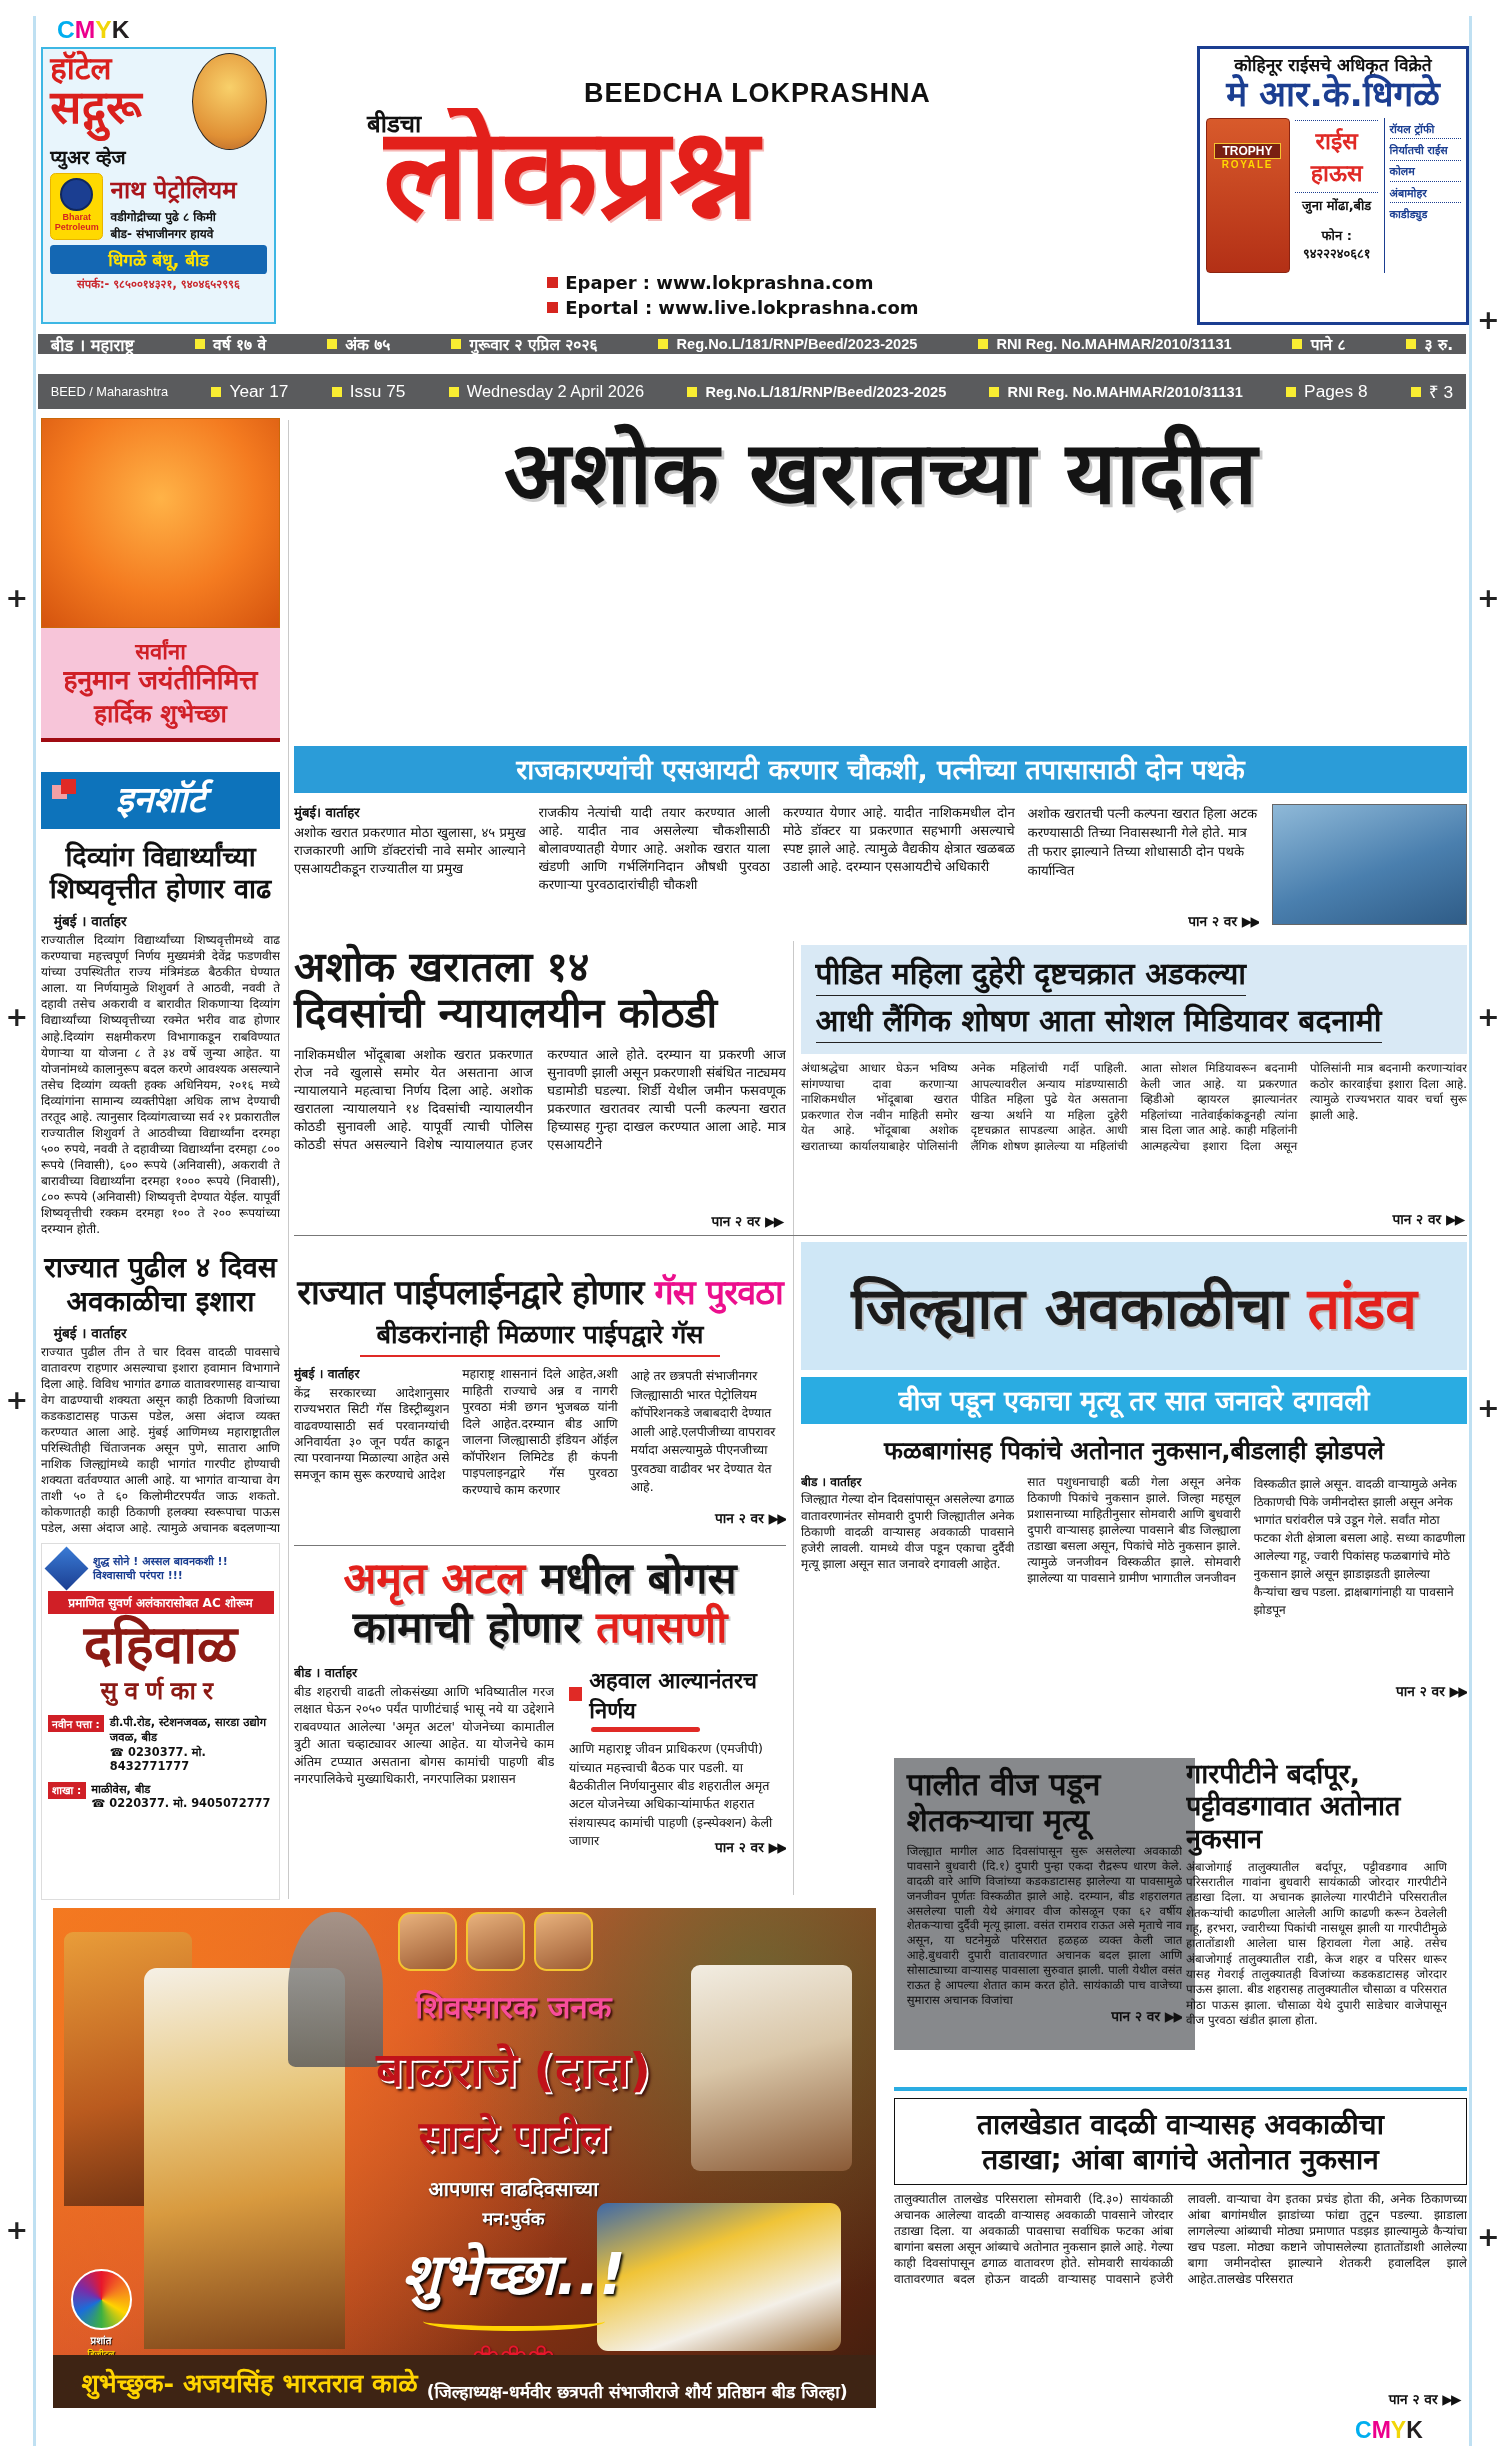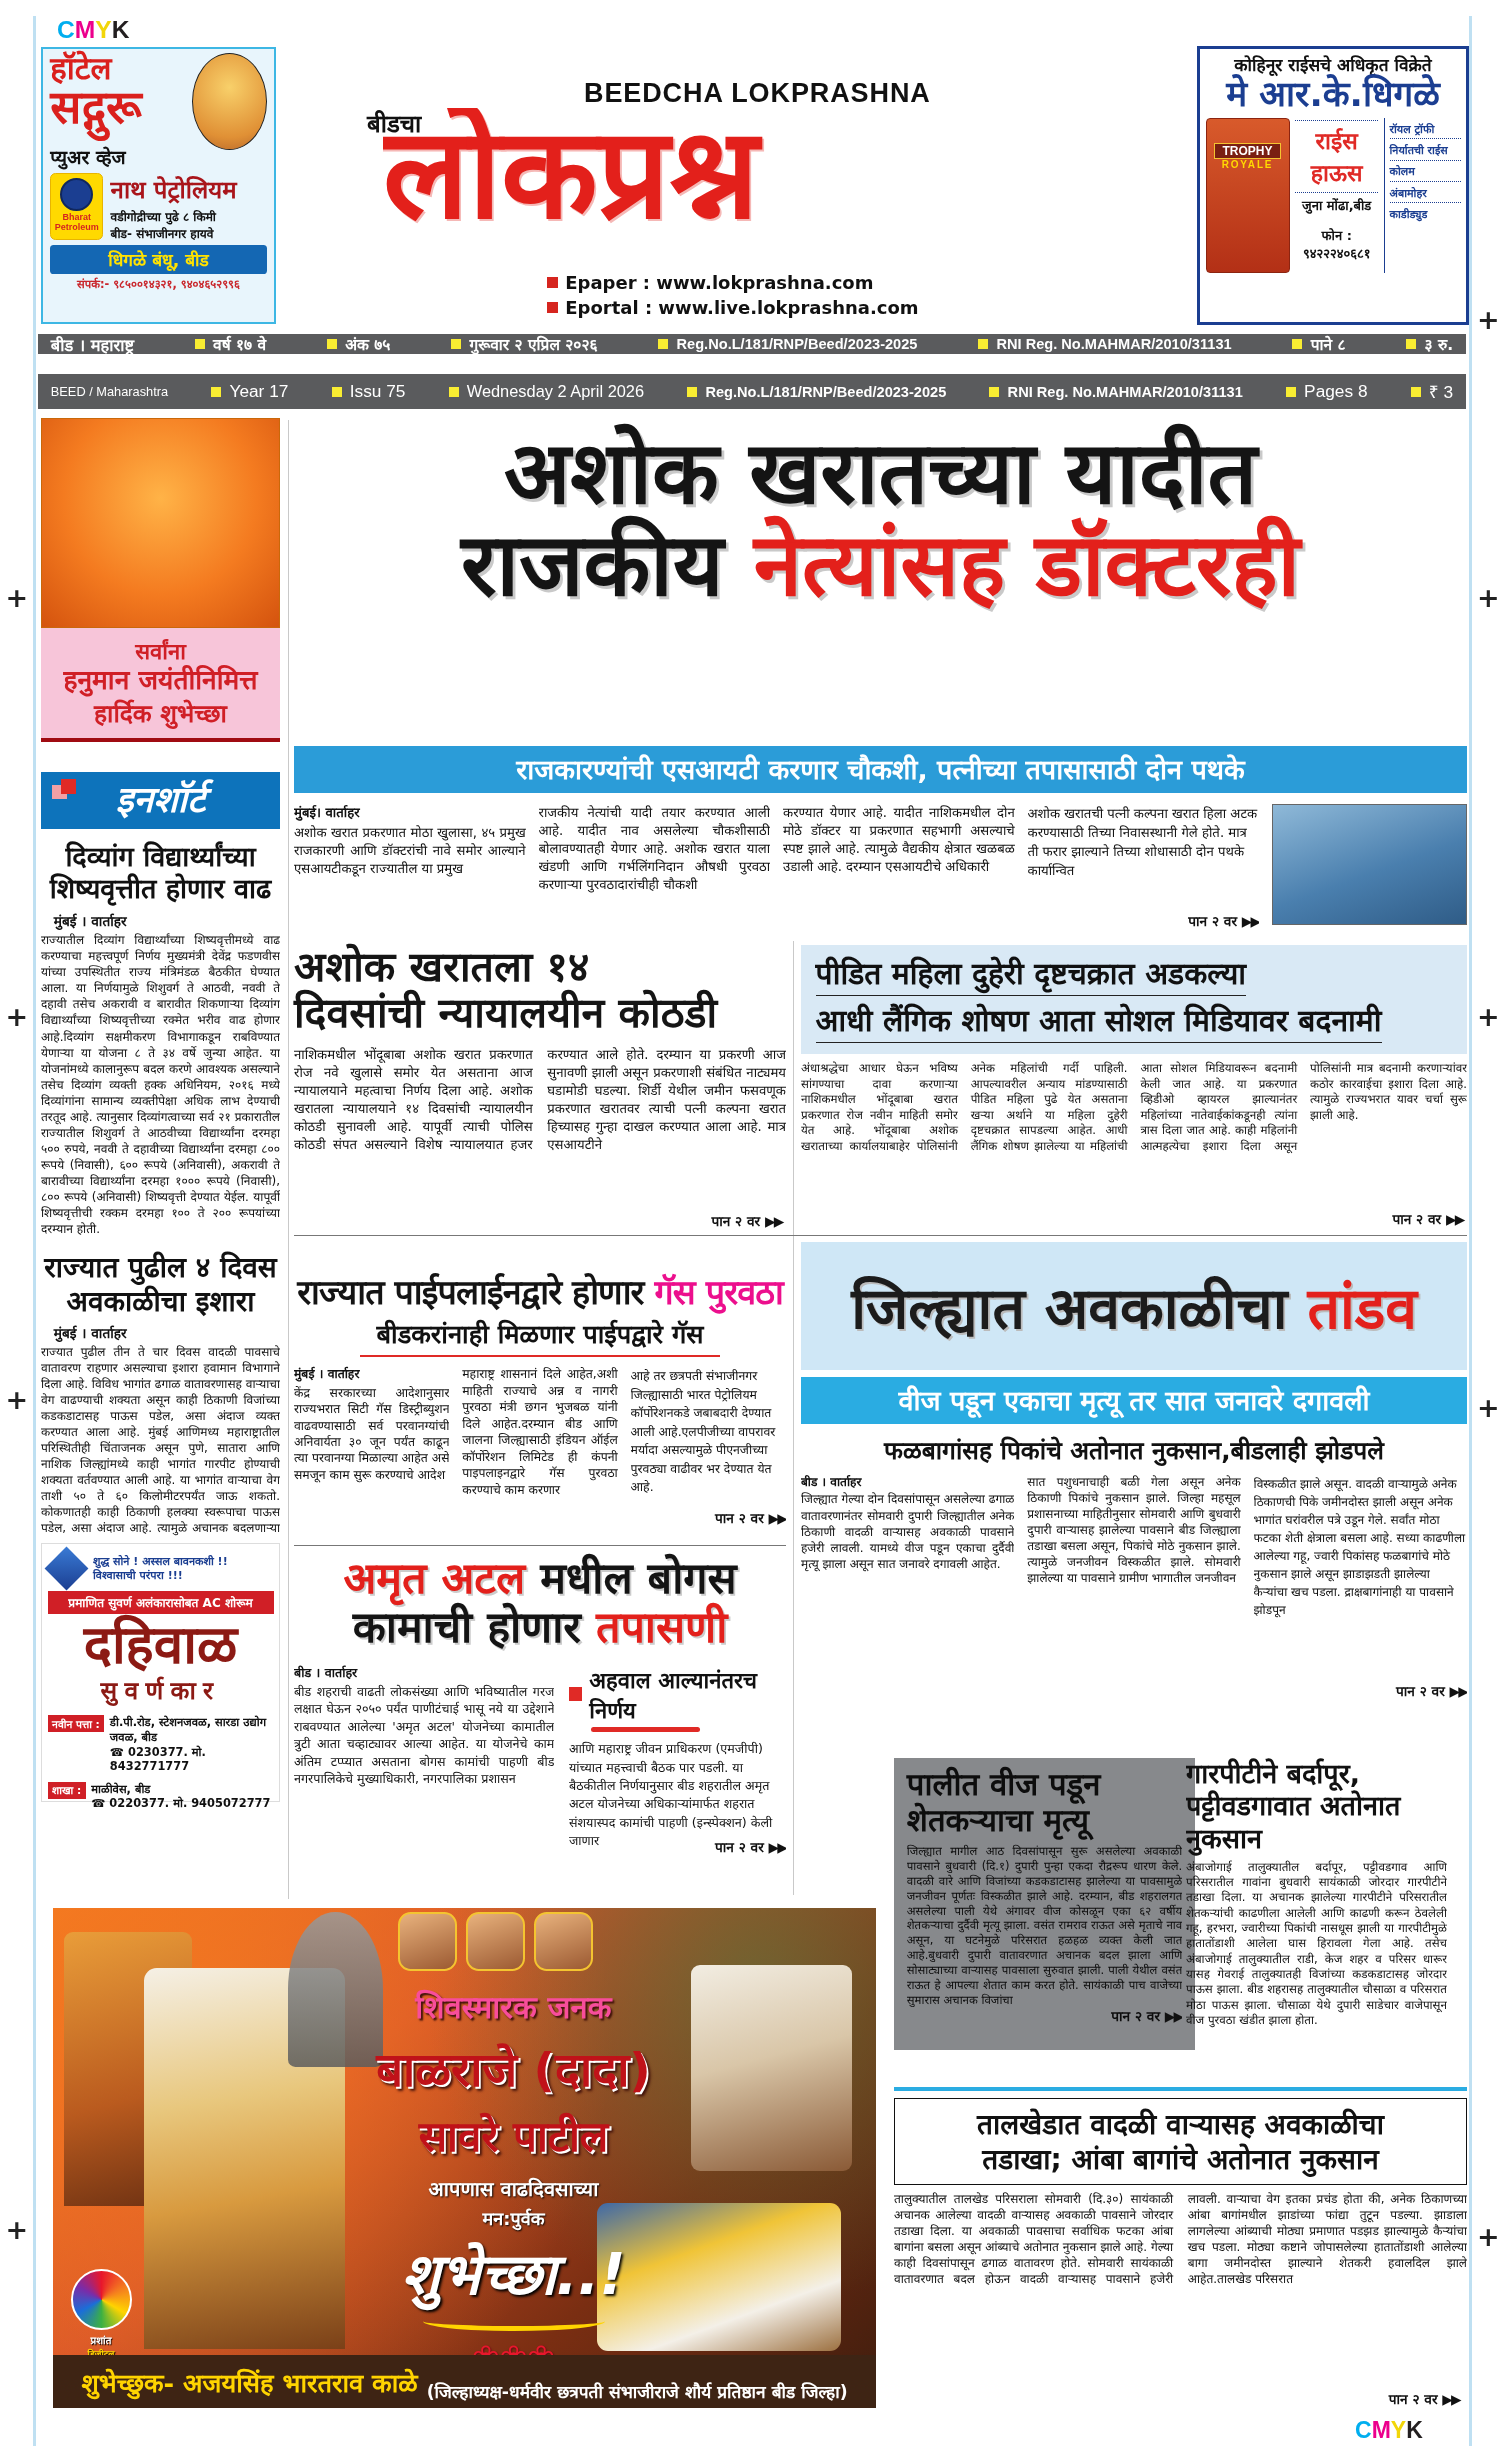--- a/index.html
+++ b/index.html
@@ -204,21 +204,21 @@
     <div class="j body-sm" style="font-size:12px;">राज्यातील दिव्यांग विद्यार्थ्यांच्या शिष्यवृत्तीमध्ये वाढ करण्याचा महत्त्वपूर्ण निर्णय मुख्यमंत्री देवेंद्र फडणवीस यांच्या उपस्थितीत राज्य मंत्रिमंडळ बैठकीत घेण्यात आला. या निर्णयामुळे शिशुवर्ग ते आठवी, नववी ते दहावी तसेच अकरावी व बारावीत शिकणाऱ्या दिव्यांग विद्यार्थ्यांच्या शिष्यवृत्तीच्या रक्मेत भरीव वाढ होणार आहे.दिव्यांग सक्षमीकरण विभागाकडून राबविण्यात येणाऱ्या या योजना ८ ते ३४ वर्षे जुन्या आहेत. या योजनांमध्ये कालानुरूप बदल करणे आवश्यक असल्याने तसेच दिव्यांग व्यक्ती हक्क अधिनियम, २०१६ मध्ये दिव्यांगांना सामान्य व्यक्तीपेक्षा अधिक लाभ देण्याची तरतूद आहे. त्यानुसार दिव्यांगत्वाच्या सर्व २१ प्रकारातील राज्यातील शिशुवर्ग ते आठवीच्या विद्यार्थ्यांना दरमहा ५०० रुपये, नववी ते दहावीच्या विद्यार्थ्यांना दरमहा ८०० रूपये (निवासी), ६०० रूपये (अनिवासी), अकरावी ते बारावीच्या विद्यार्थ्यांना दरमहा १००० रूपये (निवासी), ८०० रूपये (अनिवासी) शिष्यवृत्ती देण्यात येईल. यापूर्वी शिष्यवृत्तीची रक्कम दरमहा १०० ते २०० रूपयांच्या दरम्यान होती.</div>
   </div>
 
   <div class="abs clip" style="left:41px;top:1251px;width:239px;height:285px;">
     <div class="b ctr" style="font-size:28px;line-height:1.2;">राज्यात पुढील ४ दिवस</div>
     <div class="b ctr" style="font-size:28px;line-height:1.2;">अवकाळीचा इशारा</div>
     <div class="b" style="font-size:13.7px;margin:4.6px 0 1.8px 12.8px;">मुंबई । वार्ताहर</div>
     <div class="j body-sm" style="font-size:12px;">राज्यात पुढील तीन ते चार दिवस वादळी पावसाचे वातावरण राहणार असल्याचा इशारा हवामान विभागाने दिला आहे. विविध भागांत ढगाळ वातावरणासह वाऱ्याचा वेग वाढण्याची शक्यता असून काही ठिकाणी विजांच्या कडकडाटासह पाऊस पडेल, असा अंदाज व्यक्त करण्यात आला आहे. मुंबई आणिमध्य महाराष्ट्रातील परिस्थितीही चिंताजनक असून पुणे, सातारा आणि नाशिक जिल्ह्यांमध्ये काही भागांत गारपीट होण्याची शक्यता वर्तवण्यात आली आहे. या भागांत वाऱ्याचा वेग ताशी ५० ते ६० किलोमीटरपर्यंत जाऊ शकतो. कोकणातही काही ठिकाणी हलक्या स्वरूपाचा पाऊस पडेल, असा अंदाज आहे. त्यामुळे अचानक बदलणाऱ्या हवामानामुळे शेती पिकांची काळजी घेण्याचे आवाहन करण्यात आले आहे.</div>
   </div>
 
-  <div class="abs" style="left:41px;top:1543px;width:239px;height:259px;border:0.9px solid #ddd;box-sizing:border-box;padding:5.5px;">
+  <div class="abs" style="left:41px;top:1543px;width:239px;height:357px;border:0.9px solid #ddd;box-sizing:border-box;padding:5.5px;">
     <div style="display:flex;align-items:center;gap:7.3px;">
       <div style="width:31px;height:31px;background:linear-gradient(135deg,#3a7bd5,#1b3e91);transform:rotate(45deg);margin:3.6px;"></div>
       <div class="b" style="font-size:11px;color:#1b3e91;line-height:1.25;">
         <div>शुद्ध सोने ! अस्सल बावनकशी !!</div>
         <div>विश्वासाची परंपरा !!!</div>
       </div>
     </div>
     <div class="b ctr" style="background:#d01f26;color:#fff;font-size:12px;padding:2.7px 0;margin-top:3.6px;">प्रमाणित सुवर्ण अलंकारासोबत AC शोरूम</div>
     <div class="b ctr" style="color:#8c1a14;font-size:53px;line-height:1.05;margin-top:3.6px;">दहिवाळ</div>
     <div class="b ctr" style="color:#8c1a14;font-size:24.6px;letter-spacing:7.3px;">सुवर्णकार</div>
@@ -239,23 +239,20 @@
     </div>
   </div>
 
   <div class="abs sepv" style="left:288px;top:420px;height:1479px;"></div>
   <div class="abs sepv" style="left:793px;top:941px;height:954px;"></div>
   <div class="abs seph" style="left:294px;top:1235px;width:1173px;"></div>
   <div class="abs seph" style="left:294px;top:1545px;width:492px;"></div>
 
   <div class="abs ctr" style="left:294px;top:427px;width:1173px;">
     <div class="b" style="font-size:87px;line-height:1.06;color:#141414;text-shadow:2.7px 2.7px 0 #c9c9c9;">अशोक खरातच्या यादीत</div>
-    <div class="b" style="font-size:87px;line-height:1.06;text-shadow:2.7px 2.7px 0 #c9c9c9;">
-      <span style="color:#141414;">राजकीय </span><span style="color:#e3201b;">नेत्यांसह डॉक्टरही</span>
-    </div>
   </div>
   <div class="abs b ctr" style="left:294px;top:746px;width:1173px;height:47px;background:#2b9cd8;color:#fff;font-size:27px;line-height:47px;box-sizing:border-box;">राजकारण्यांची एसआयटी करणार चौकशी, पत्नीच्या तपासासाठी दोन पथके</div>
 
   <div class="abs" style="left:294px;top:804px;width:1173px;height:126px;display:flex;gap:12.8px;">
     <div class="j body-md clip" style="flex:1;">
       <span class="byline">मुंबई। वार्ताहर</span>
       <span>अशोक खरात प्रकरणात मोठा खुलासा, ४५ प्रमुख राजकारणी आणि डॉक्टरांची नावे समोर आल्याने एसआयटीकडून राज्यातील या प्रमुख</span>
     </div>
     <div class="j body-md clip" style="flex:1;">राजकीय नेत्यांची यादी तयार करण्यात आली आहे. यादीत नाव असलेल्या चौकशीसाठी बोलावण्यातही येणार आहे. अशोक खरात याला खंडणी आणि गर्भलिंगनिदान औषधी पुरवठा करणाऱ्या पुरवठादारांचीही चौकशी</div>
     <div class="j body-md clip" style="flex:1;">करण्यात येणार आहे. यादीत नाशिकमधील दोन मोठे डॉक्टर या प्रकरणात सहभागी असल्याचे स्पष्ट झाले आहे. त्यामुळे वैद्यकीय क्षेत्रात खळबळ उडाली आहे. दरम्यान एसआयटीचे अधिकारी</div>

